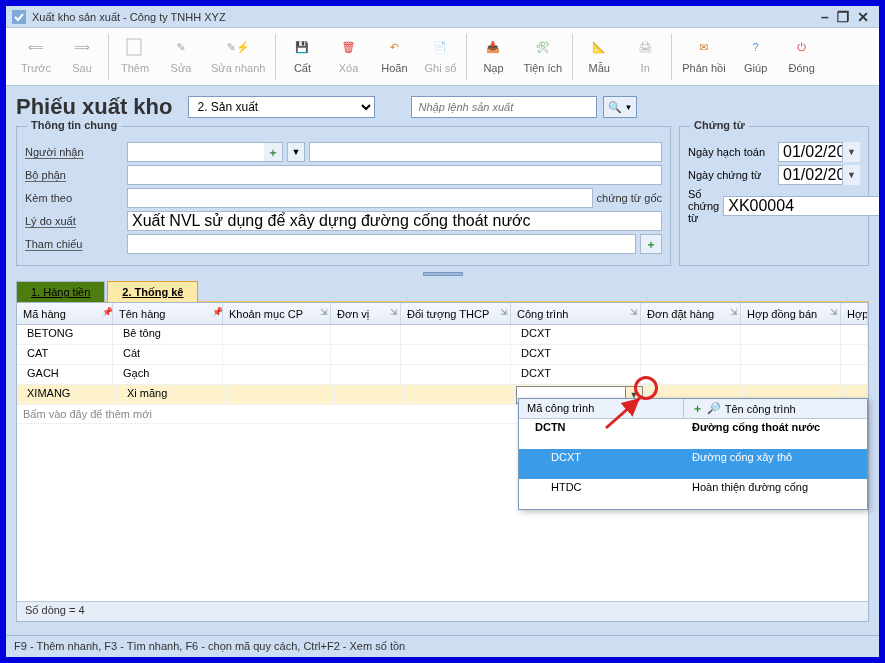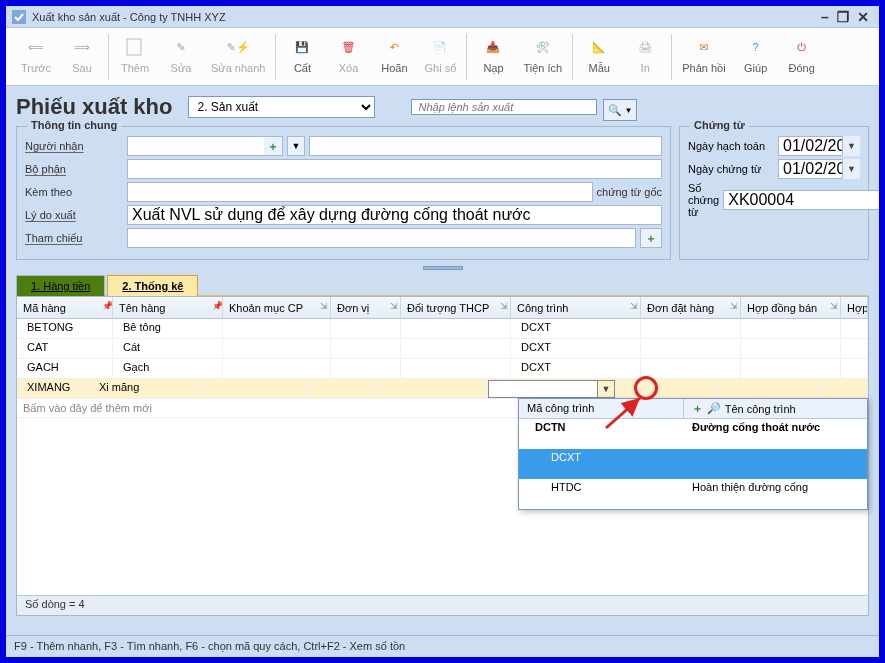--- a/index.html
+++ b/index.html
@@ -13,24 +13,24 @@
 .tool-btn { display: flex; flex-direction: column; align-items: center; padding: 4px 6px; min-width: 44px; cursor: pointer; color: #5a5a5a; }
 .tool-btn.disabled { color: #a8a8a8; }
 .tool-btn .icon-slot { width: 26px; height: 26px; display: flex; align-items: center; justify-content: center; margin-bottom: 2px; }
 .tool-btn .lbl { font-size: 11px; }
 .tool-sep { width: 1px; height: 46px; background: #d0d0d0; margin: 4px 2px 0 2px; }
 .content { padding: 8px 10px 0 10px; }
 .form-header { font-size: 22px; font-weight: bold; color: #333; display: inline-block; margin-right: 8px; }
 .header-row { display: flex; align-items: center; gap: 8px; margin-bottom: 6px; }
 .sel-big { width: 187px; height: 22px; border: 1px solid #7a99c1; background: #fff; font-size: 12px; padding: 0 4px; }
 .search-box { position: relative; margin-left: 28px; }
-.search-input { width: 186px; height: 16px; border: 1px solid #7a99c1; background: #fff; padding: 0 6px; font-style: italic; color: #888; font-size: 11px; }
+.search-input { width: 186px; height: 22px; border: 1px solid #7a99c1; background: #fff; padding: 0 6px; font-style: italic; color: #888; font-size: 11px; }
 .search-btn { position: absolute; right: -40px; top: 0; width: 34px; height: 22px; border: 1px solid #7a99c1; background: #e8effa; display:flex; align-items:center; justify-content:center; }
 .cols { display: flex; gap: 8px; }
-.fieldset { border: 1px solid #a5b8d0; background: #cdddf2; padding: 6px 8px 8px 8px; position: relative; }
+.fieldset { border: 1px solid #a5b8d0; background: #cdddf2; padding: 12px 8px 8px 8px; position: relative; }
 .fieldset-legend { position: absolute; top: -8px; left: 10px; background: #cdddf2; padding: 0 4px; font-weight: bold; font-size: 11px; color: #333; }
 .left-fs { flex: 1; min-width: 0; }
 .right-fs { width: 190px; }
 .form-row { display: flex; align-items: center; margin: 3px 0; gap: 4px; }
 .form-lbl { width: 98px; font-size: 11px; color: #333; text-decoration: underline; text-decoration-color: #666; text-underline-offset: 2px; }
 .form-lbl.nou { text-decoration: none; }
 .txt { height: 20px; border: 1px solid #a5b8d0; background: #fff; padding: 0 4px; font-size: 16px; }
 .txt.w2 { flex: 1; }
 .plus-btn { width: 22px; height: 20px; border: 1px solid #a5b8d0; background: #eaf1fb; display:flex; align-items:center; justify-content:center; color: #2a8a2a; font-weight:bold; }
 .small-label { font-size: 11px; color: #333; }
@@ -301,21 +301,21 @@
           <div class="grid-cell" style="width:110px">Gạch</div>
           <div class="grid-cell" style="width:108px"></div>
           <div class="grid-cell" style="width:70px"></div>
           <div class="grid-cell" style="width:110px"></div>
           <div class="grid-cell" style="width:130px">DCXT</div>
           <div class="grid-cell" style="width:100px"></div>
           <div class="grid-cell" style="width:100px"></div>
           <div class="grid-cell" style="flex:1"></div>
         </div>
         <div class="grid-row active-row">
-          <div class="grid-cell" style="width:72px">XIMANG</div>
+          <div class="grid-cell" style="width:100px">XIMANG</div>
           <div class="grid-cell" style="width:110px">Xi măng</div>
           <div class="grid-cell" style="width:108px"></div>
           <div class="grid-cell" style="width:70px"></div>
           <div class="grid-cell" style="width:110px"></div>
           <div class="grid-cell line-input-cell" style="width:130px;padding:1px">
             <input class="line-input" value="" style="">
             <div class="combo-caret" style="height:18px;top:1px;right:1px;background:#fdf2cc;border:1px solid #888">▼</div>
           </div>
           <div class="grid-cell" style="width:100px"></div>
           <div class="grid-cell" style="width:100px"></div>
@@ -335,20 +335,21 @@
         <span class="dh-find">🔎</span>
         <span>Tên công trình</span>
       </div>
     </div>
     <div class="drop-row head-row">
       <div class="c1">DCTN</div>
       <div class="c2">Đường cống thoát nước</div>
     </div>
     <div class="drop-row sel-row">
       <div class="c1" style="padding-left:32px">DCXT</div>
+      <div class="c2">Đường cống xây thô</div>
     </div>
     <div class="drop-row">
       <div class="c1" style="padding-left:32px">HTDC</div>
       <div class="c2">Hoàn thiện đường cống</div>
     </div>
   </div>
 
   <div class="highlight-circle"></div>
   <svg class="arrow-svg" width="50" height="40">
     <defs>

